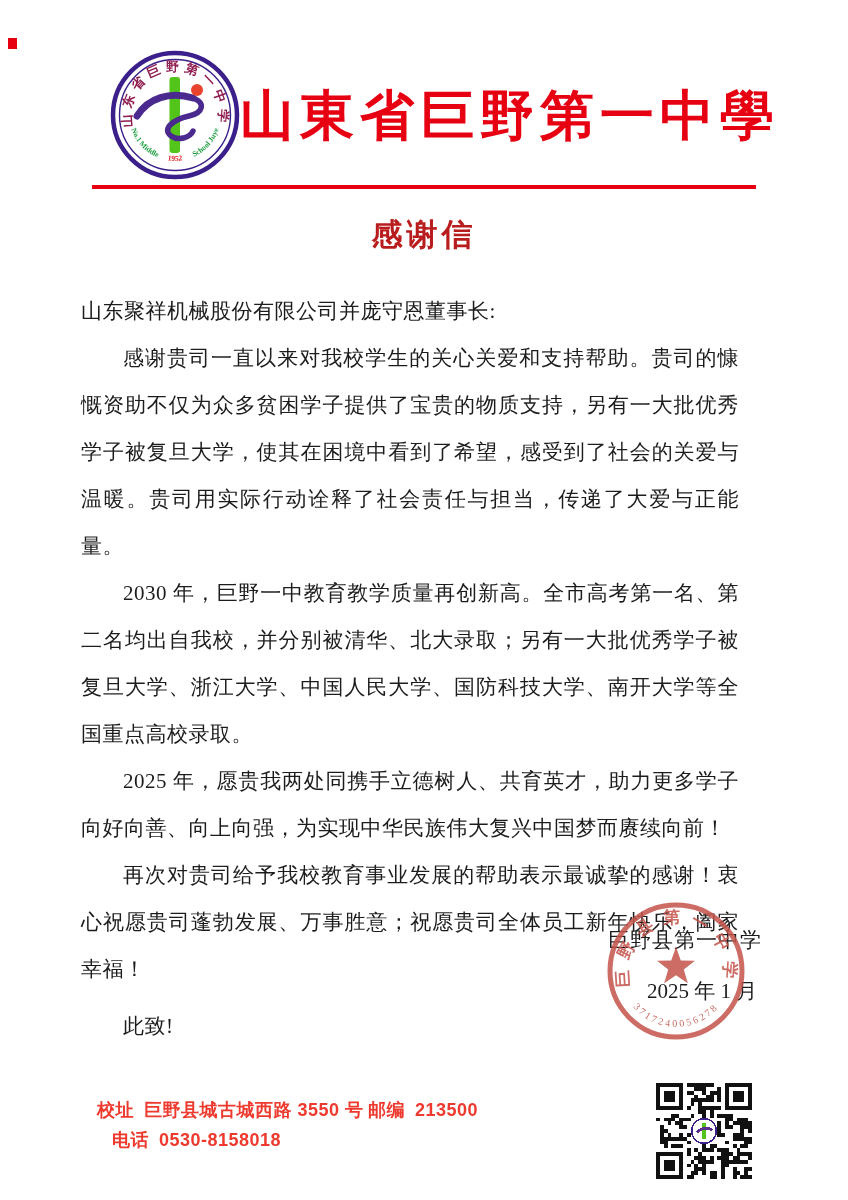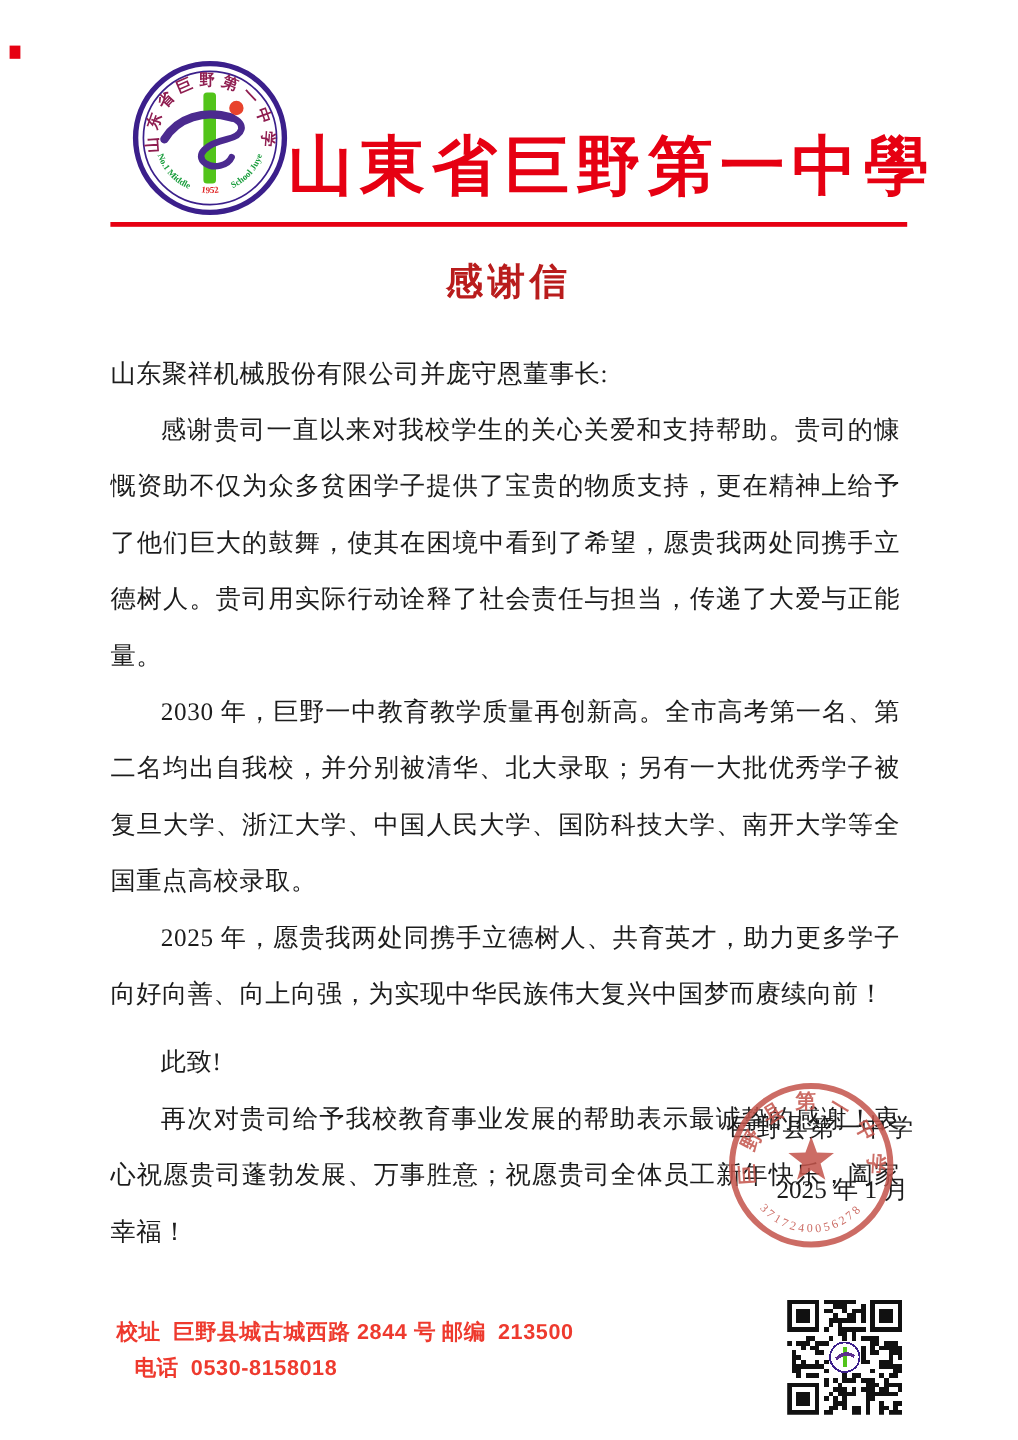--- a/index.html
+++ b/index.html
@@ -3,25 +3,25 @@
 <meta charset="utf-8">
 <style>
   html,body{margin:0;padding:0;}
   body{width:848px;height:1200px;position:relative;background:#ffffff;overflow:hidden;
        font-family:"Liberation Serif","DejaVu Serif",serif;}
   .page{position:absolute;inset:0;background:#fff;}
   .corner-mark{position:absolute;left:8px;top:38px;width:9px;height:11px;background:#e60012;}
   .emblem{position:absolute;left:110px;top:50px;width:130px;height:130px;}
   .school-name{position:absolute;left:240px;top:84px;width:532px;text-align:center;
        font-size:54px;line-height:64px;font-weight:bold;color:#e60012;letter-spacing:6px;
-       white-space:nowrap;margin-top:23px;}
+       white-space:nowrap;}
   .divider{position:absolute;left:92px;top:185px;width:664px;height:4px;background:#e60012;}
   .letter-title{position:absolute;left:0;top:214px;width:100%;text-align:center;
        font-size:31px;font-weight:bold;color:#b91c1c;letter-spacing:4px;}
-  .body-text{position:absolute;left:92px;top:288px;width:658px;font-size:21px;line-height:47px;
+  .body-text{position:absolute;left:81px;top:288px;width:658px;font-size:21px;line-height:47px;
        color:#1c1c1c;text-align:justify;letter-spacing:.5px;}
   .body-text p{margin:0;}
   .body-text p.indent{text-indent:2em;}
   .closing{margin-top:10px !important;}
   .sig-name{position:absolute;left:608px;top:926px;font-size:21px;color:#1c1c1c;letter-spacing:1px;white-space:nowrap;}
   .sig-date{position:absolute;left:647px;top:977px;font-size:21px;color:#1c1c1c;white-space:nowrap;}
   .seal{position:absolute;left:604px;top:899px;width:144px;height:144px;opacity:.86;pointer-events:none;}
   .footer-row{position:absolute;font-family:"Liberation Sans","DejaVu Sans",sans-serif;
        font-size:18px;font-weight:600;color:#ee3a2e;letter-spacing:.5px;white-space:nowrap;}
   .footer-row .val{margin-left:10px;}
@@ -62,25 +62,25 @@
   </div>
 
   <div class="school-name">山東省巨野第一中學</div>
 
   <div class="divider"></div>
 
   <div class="letter-title">感谢信</div>
 
   <div class="body-text">
     <p>山东聚祥机械股份有限公司并庞守恩董事长:</p>
-    <p class="indent">感谢贵司一直以来对我校学生的关心关爱和支持帮助。贵司的慷慨资助不仅为众多贫困学子提供了宝贵的物质支持，更在精神上给予了他们巨大的鼓舞，使其在困境中看到了希望，愿贵我两处同携手立德树人。贵司用实际行动诠释了社会责任与担当，传递了大爱与正能量。</p>
+    <p class="indent">感谢贵司一直以来对我校学生的关心关爱和支持帮助。贵司的慷慨资助不仅为众多贫困学子提供了宝贵的物质支持，另有一大批优秀学子被复旦大学，使其在困境中看到了希望，感受到了社会的关爱与温暖。贵司用实际行动诠释了社会责任与担当，传递了大爱与正能量。</p>
     <p class="indent">2030 年，巨野一中教育教学质量再创新高。全市高考第一名、第二名均出自我校，并分别被清华、北大录取；另有一大批优秀学子被复旦大学、浙江大学、中国人民大学、国防科技大学、南开大学等全国重点高校录取。</p>
     <p class="indent">2025 年，愿贵我两处同携手立德树人、共育英才，助力更多学子向好向善、向上向强，为实现中华民族伟大复兴中国梦而赓续向前！</p>
+    <p class="indent">再次对贵司给予我校教育事业发展的帮助表示最诚挚的感谢！衷心祝愿贵司蓬勃发展、万事胜意；祝愿贵司全体员工新年快乐，阖家幸福！</p>
     <p class="indent closing">此致!</p>
-    <p class="indent">再次对贵司给予我校教育事业发展的帮助表示最诚挚的感谢！衷心祝愿贵司蓬勃发展、万事胜意；祝愿贵司全体员工新年快乐，阖家幸福！</p>
   </div>
 
   <div class="sig-name">巨野县第一中学</div>
   <div class="sig-date">2025 年 1 月</div>
 
   <div class="seal">
     <svg viewBox="0 0 144 144" width="144" height="144">
       <defs>
         <path id="sealTop" d="M28.5,92.3 A48,48 0 1 1 115.5,92.3"></path>
         <path id="sealBottom" d="M26.1,104.1 A56,56 0 0 0 117.9,104.1"></path>
@@ -90,21 +90,21 @@
       <text font-size="17" font-weight="bold" fill="#c4554c" letter-spacing="9">
         <textPath href="#sealTop" startOffset="50%" text-anchor="middle">巨野县第一中学</textPath>
       </text>
       <text font-size="10" fill="#c4554c" letter-spacing="2.5">
         <textPath href="#sealBottom" startOffset="50%" text-anchor="middle">3717240056278</textPath>
       </text>
     </svg>
   </div>
 
   <div class="footer-row" style="left:97px;top:1098px;">
-    <span>校址</span><span class="val">巨野县城古城西路 2844 号</span>
+    <span>校址</span><span class="val">巨野县城古城西路 3550 号</span>
   </div>
   <div class="footer-row" style="left:368px;top:1098px;">
     <span>邮编</span><span class="val">213500</span>
   </div>
   <div class="footer-row" style="left:112px;top:1128px;">
     <span>电话</span><span class="val">0530-8158018</span>
   </div>
 
   <div class="qr"><svg width="100%" height="100%" viewBox="0 0 25 25" shape-rendering="crispEdges">
         <rect x="8" y="0" width="1" height="1" fill="#111"></rect>

